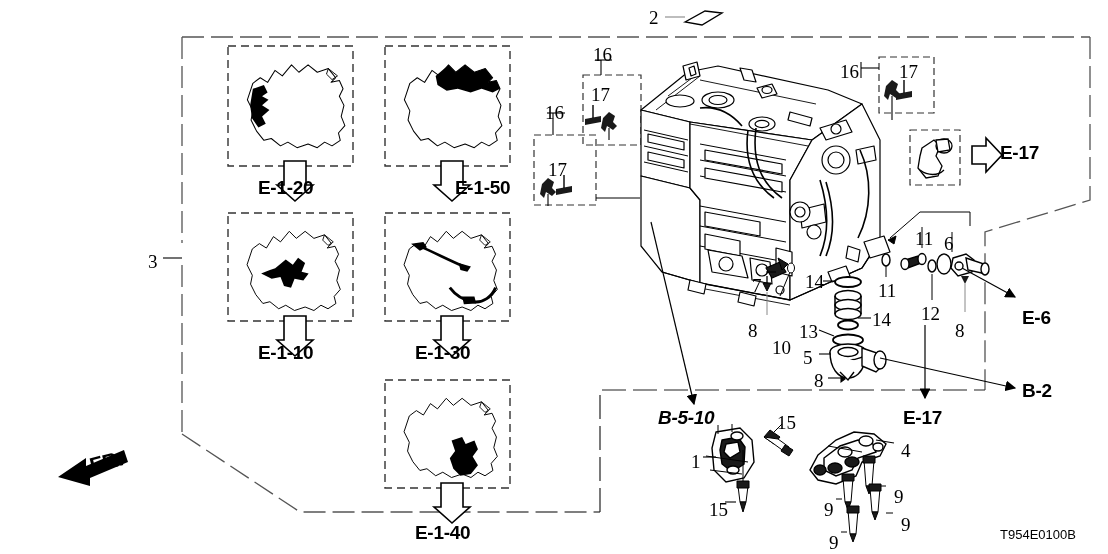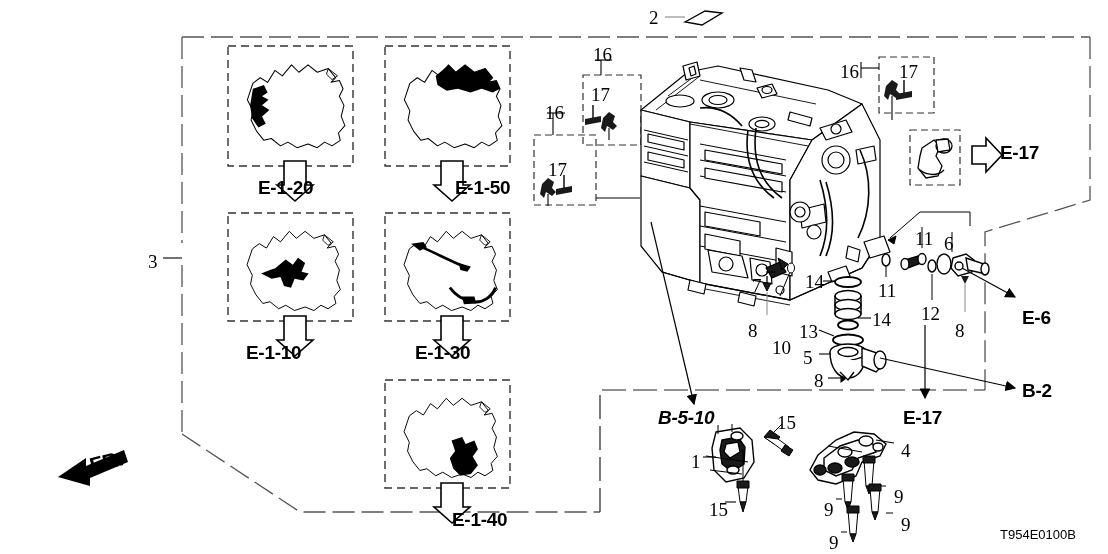--- a/index.html
+++ b/index.html
@@ -432,23 +432,23 @@
       </g>
 
   <g>
     <path d="M58,477 L86,458 L86,466 L124,450 L128,462 L90,478 L90,486 Z" fill="#000"></path>
   </g>
 
 </svg>
 
 <div class="lbl ref" style="left:258px;top:178px;">E-1-20</div>
 <div class="lbl ref" style="left:415px;top:178px;margin-left:40px;">E-1-50</div>
-<div class="lbl ref" style="left:246px;top:343px;">E-1-10</div>
+<div class="lbl ref" style="left:258px;top:343px;">E-1-10</div>
 <div class="lbl ref" style="left:415px;top:343px;">E-1-30</div>
-<div class="lbl ref" style="left:415px;top:510px;margin-left:37px;">E-1-40</div>
+<div class="lbl ref" style="left:415px;top:523px;">E-1-40</div>
 
 <div class="lbl ref" style="left:1000px;top:143px;">E-17</div>
 <div class="lbl ref" style="left:1022px;top:308px;">E-6</div>
 <div class="lbl ref" style="left:1022px;top:381px;">B-2</div>
 <div class="lbl ref" style="left:658px;top:408px;font-style:italic;">B-5-10</div>
 <div class="lbl ref" style="left:903px;top:408px;">E-17</div>
 
 <div class="lbl frtxt" style="left:90px;top:455px;">FR.</div>
 <div class="lbl code" style="left:1000px;top:528px;">T954E0100B</div>
 

